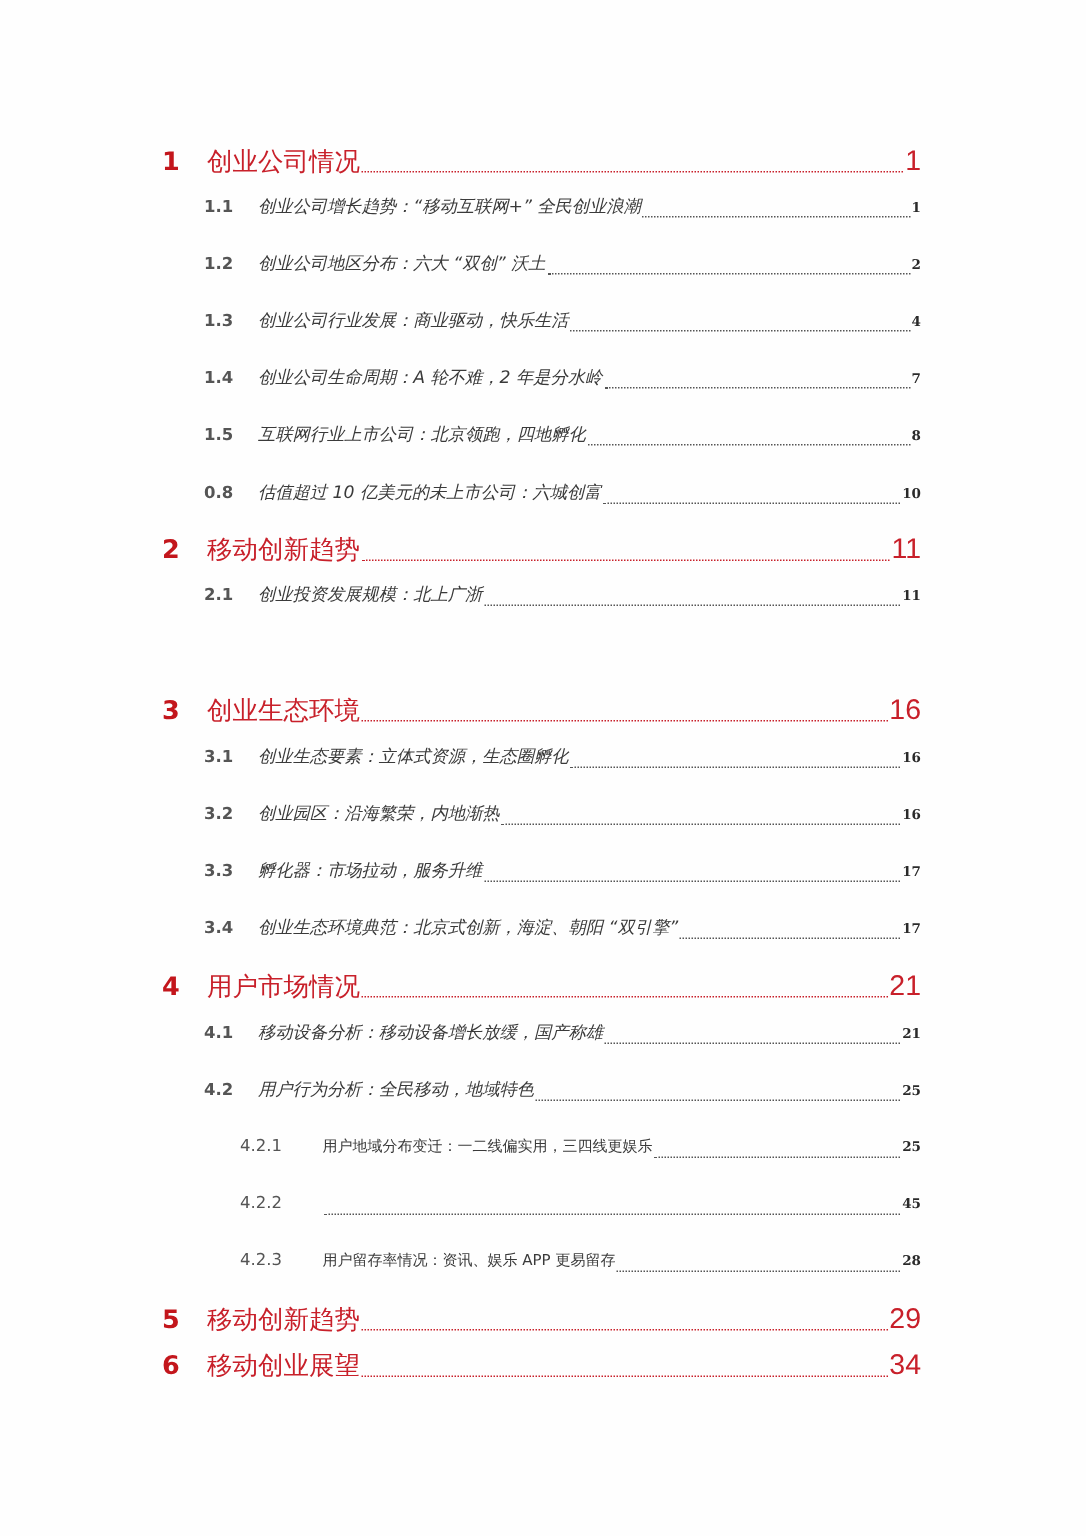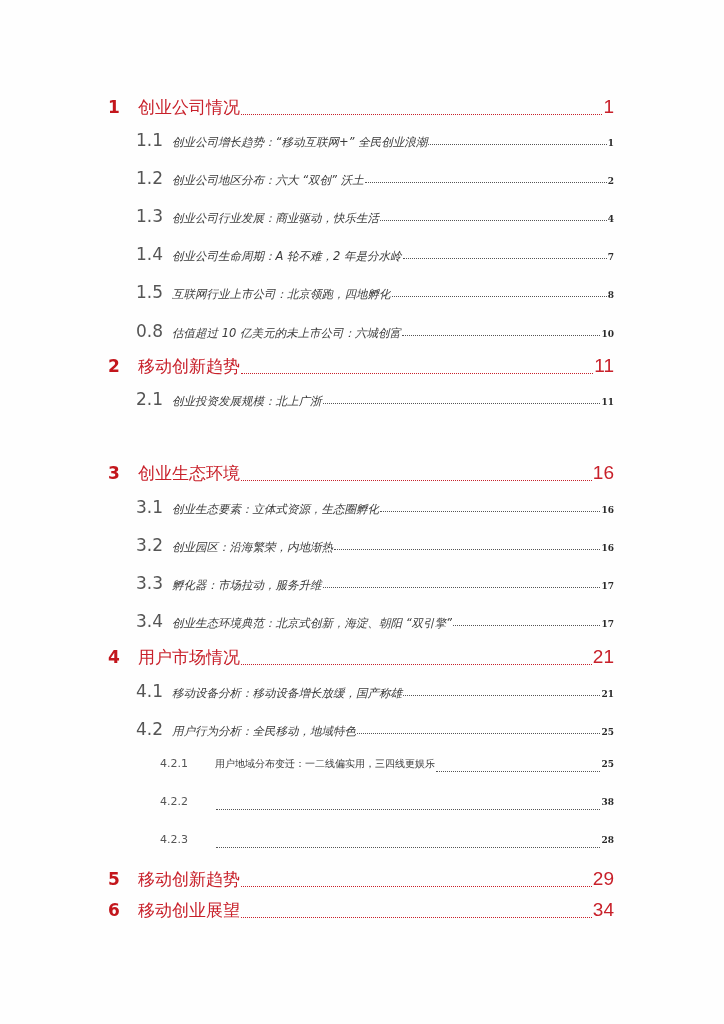--- a/index.html
+++ b/index.html
@@ -74,22 +74,23 @@
 
   
   .lvl2 {
     left: 136px;
     width: 478px;
     height: 18px;
     color: #3b3b3b;
   }
   .lvl2 .num {
     width: 36px;
-    font-size: 17px;
+    font-size: 11px;
     color: #555555;
+    font-weight: bold;
   }
   .lvl2 .title {
     font-size: 11.5px;
     color: #3a3a3a;
     font-style: italic;
   }
   .lvl2 .leader {
     height: 10px;
     border-bottom: 1px dotted #555555;
     margin-bottom: 3px;
@@ -258,25 +259,26 @@
   <div class="toc-row lvl3" style="top:757px">
     <span class="num">4.2.1</span>
     <span class="title">用户地域分布变迁：一二线偏实用，三四线更娱乐</span>
     <span class="leader"></span>
     <span class="page-num">25</span>
   </div>
 
   <div class="toc-row lvl3" style="top:795px">
     <span class="num">4.2.2</span>
     <span class="leader"></span>
-    <span class="page-num">38</span>
+    <span class="page-num">45</span>
   </div>
 
   <div class="toc-row lvl3" style="top:833px">
     <span class="num">4.2.3</span>
+    <span class="title">用户留存率情况：资讯、娱乐 APP 更易留存</span>
     <span class="leader"></span>
     <span class="page-num">28</span>
   </div>
 
   <div class="toc-row lvl1" style="top:868px">
     <span class="num">5</span>
     <span class="title">移动创新趋势</span>
     <span class="leader"></span>
     <span class="page-num">29</span>
   </div>

